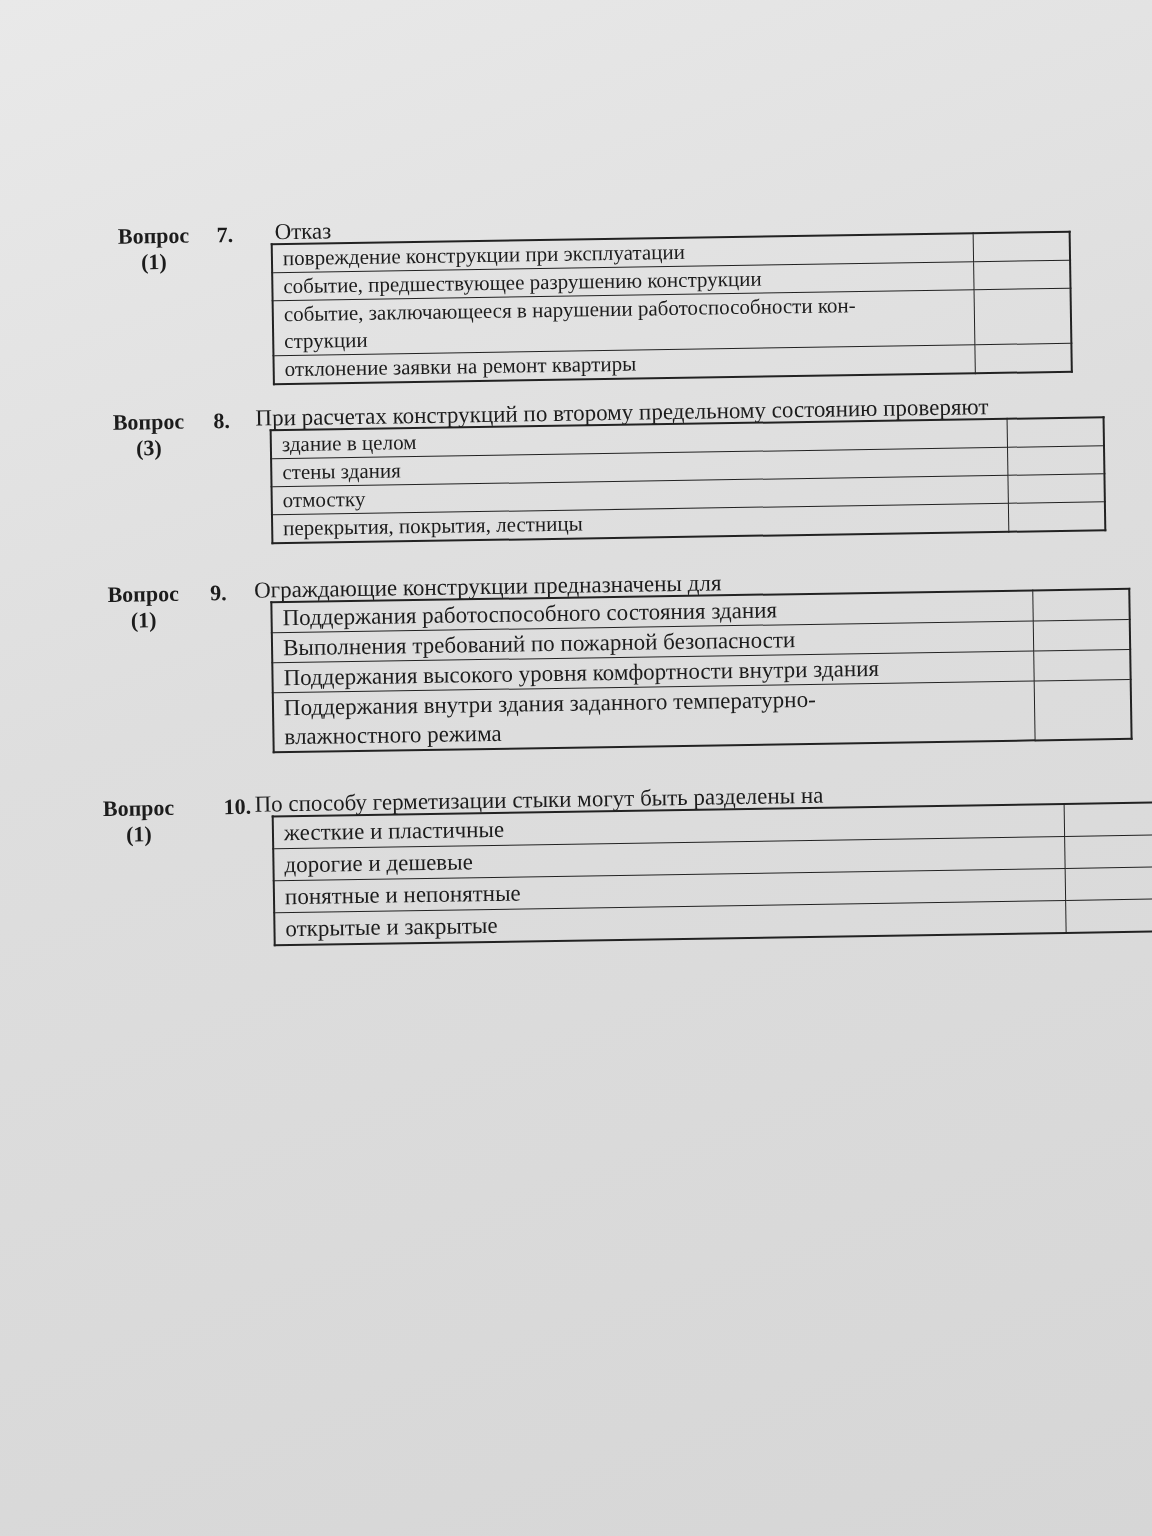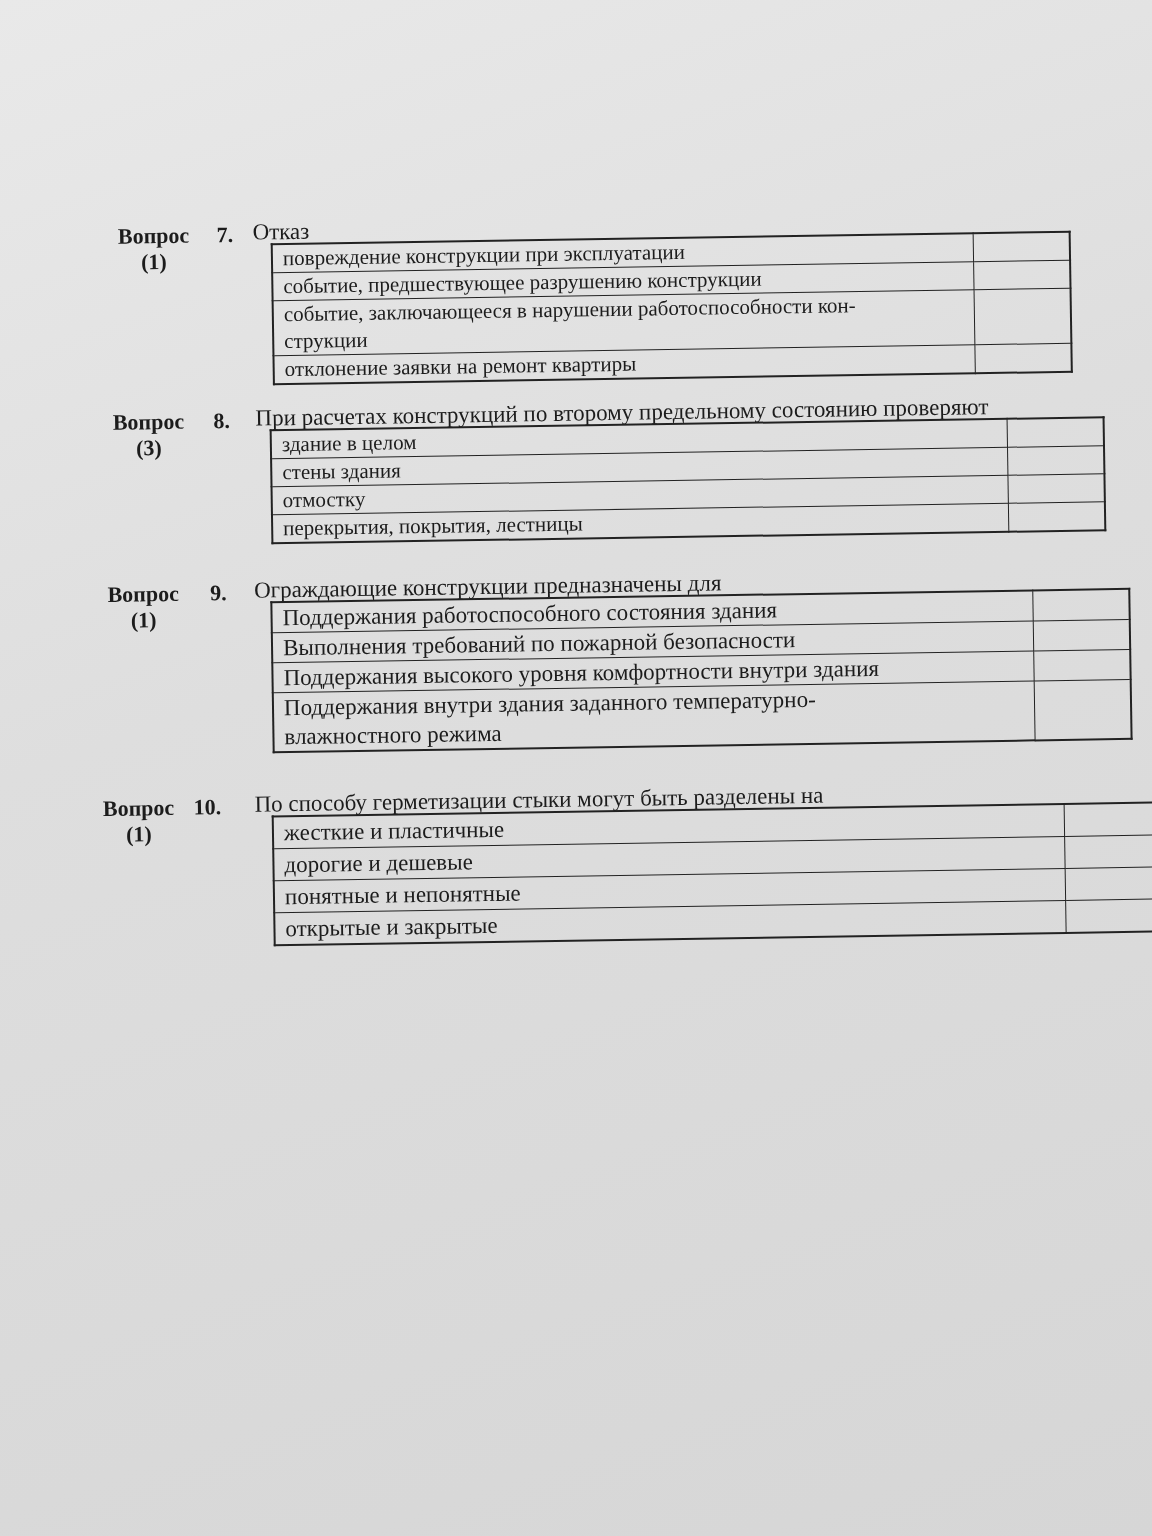--- a/index.html
+++ b/index.html
@@ -43,21 +43,21 @@
 <body>
 
 <div class="page">
 
   <div class="question q7">
     <div class="q-label" style="left:108px; top:224px;">
       <span class="word">Вопрос</span>
       <span class="pts">(1)</span>
     </div>
     <div class="q-num" style="left:216px; top:224px;">7.</div>
-    <div class="q-text" style="left:252px; top:222px;">Отказ</div>
+    <div class="q-text" style="left:274px; top:222px;">Отказ</div>
     <table class="opts" style="left:270px; top:246px; width:800px;">
       <tbody>
           <tr>
         <td>повреждение конструкции при эксплуатации</td>
         <td class="ans"></td>
       </tr>
       <tr>
         <td>событие, предшествующее разрушению конструкции</td>
         <td class="ans"></td>
       </tr>
@@ -131,21 +131,21 @@
       </tr>
     </tbody>
       </table>
   </div>
 
   <div class="question q10">
     <div class="q-label" style="left:84px; top:796px;">
       <span class="word">Вопрос</span>
       <span class="pts">(1)</span>
     </div>
-    <div class="q-num" style="left:184px; top:796px;">10.</div>
+    <div class="q-num" style="left:214px; top:796px;">10.</div>
     <div class="q-text" style="left:245px; top:794px;">По способу герметизации стыки могут быть разделены на</div>
     <table class="opts" style="left:262px; top:818px; width:890px;">
       <tbody>
           <tr>
         <td>жесткие и пластичные</td>
         <td class="ans"></td>
       </tr>
       <tr>
         <td>дорогие и дешевые</td>
         <td class="ans"></td>

